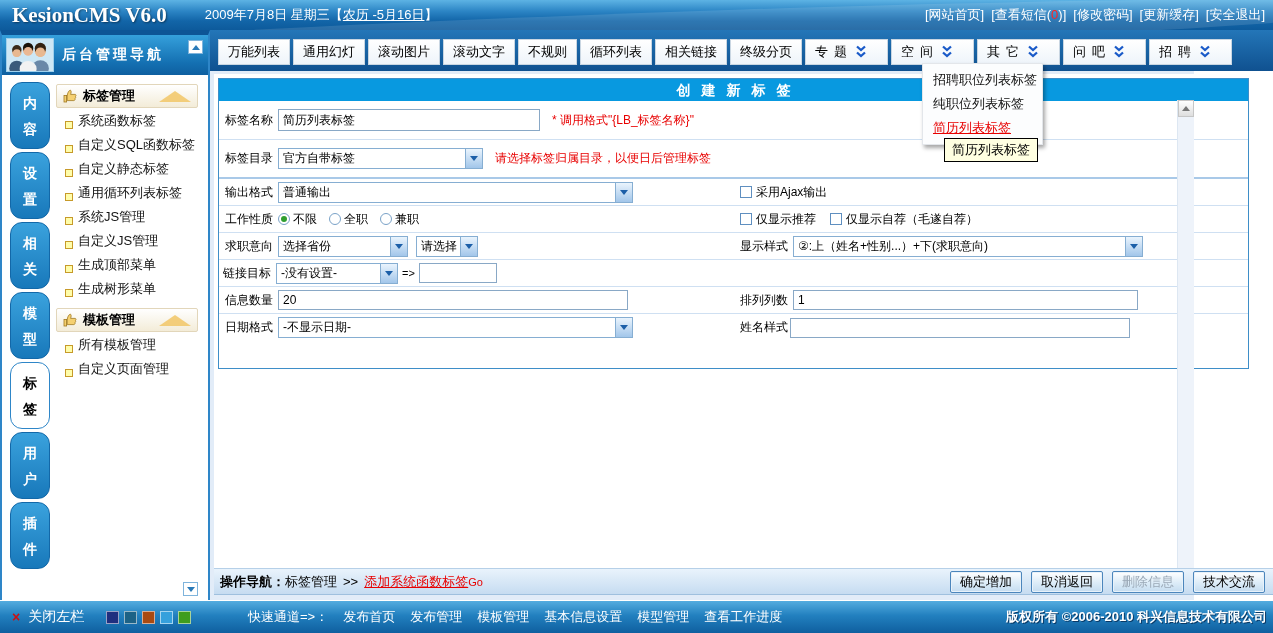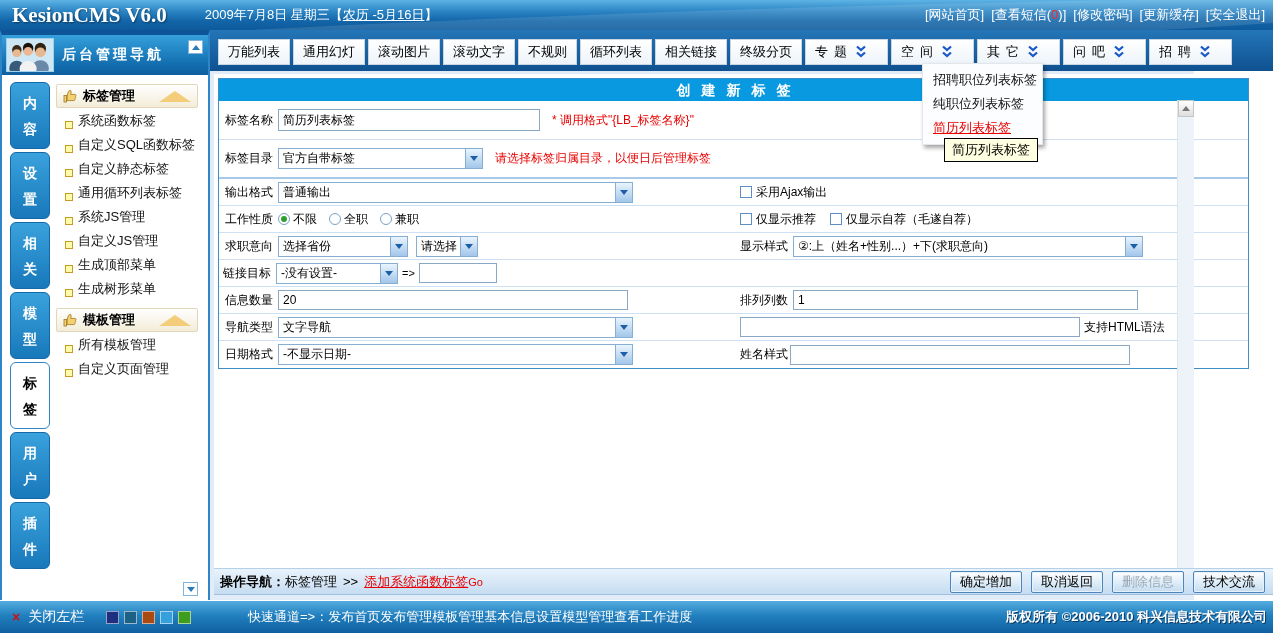--- a/index.html
+++ b/index.html
@@ -26,21 +26,21 @@
 .sb-head{height:40px;background:linear-gradient(180deg,#35a0dc,#1470b2 70%,#0e5fa0);
  display:flex;align-items:center;position:relative}
 .sb-head .ttl{color:#fff;font-weight:bold;font-size:14px;letter-spacing:3px;margin-left:8px}
 .sb-avatar{width:48px;height:34px;margin-left:4px;border:1px solid #9fd0ec;background:#cde7f5;flex:none}
 .sb-up{position:absolute;right:5px;top:5px;width:15px;height:14px;background:#fff;border:1px solid #7fb4dc;
  display:flex;align-items:center;justify-content:center;cursor:pointer}
 .tri-up{width:0;height:0;border-left:4px solid transparent;border-right:4px solid transparent;border-bottom:5px solid #2a7ab8}
 .tri-dn{width:0;height:0;border-left:4px solid transparent;border-right:4px solid transparent;border-top:5px solid #2a7ab8}
 .sb-body{position:absolute;left:0;top:45px;right:0;bottom:0}
 .vtabs{position:absolute;left:8px;top:2px;width:40px}
-.vtab{height:67px;margin-bottom:3px;border:1px solid #1368a8;border-radius:6px;
+.vtab{height:67px;margin-bottom:3px;border:1px solid #1368a8;border-radius:12px;
  background:linear-gradient(180deg,#3aa2dd,#1878ba);color:#fff;font-weight:bold;font-size:14px;
  display:flex;align-items:center;justify-content:center;cursor:pointer}
 .vtab span{display:block;width:16px;line-height:26px;word-break:break-all;text-align:center}
 .vtab.active{background:#fff;color:#000;border-color:#2e86c8}
 .sb-menu{position:absolute;left:52px;top:0;right:8px;bottom:34px;background:#fff;overflow:hidden}
 .msec{height:24px;margin:4px 2px 4px 2px;border:1px solid #e2d6ba;border-radius:2px;
  background:linear-gradient(180deg,#ffffff,#f3ecd8);display:flex;align-items:center;padding:0 6px;font-weight:bold;font-size:13px}
 .msec .thumb{margin-right:6px;flex:none}
 .msec .gold{margin-left:auto;width:0;height:0;border-left:16px solid transparent;border-right:16px solid transparent;border-bottom:11px solid #f2c96e;opacity:.9}
 .mi{height:24px;display:flex;align-items:flex-start;padding-left:24px;position:relative;font-size:13px;color:#111;cursor:pointer}
@@ -115,21 +115,21 @@
  padding:2px 7px;font-size:13px;z-index:51;white-space:nowrap}
 
 
 .footer{position:absolute;left:0;top:600px;width:1273px;height:33px;border-top:1px solid #fff;
  background:linear-gradient(180deg,#54acdf 0%,#2280bf 45%,#0f5f9f 100%);display:flex;align-items:center}
 .f-left{width:210px;flex:none;display:flex;align-items:center;color:#fff}
 .f-left .x{color:#cc1111;font-weight:bold;font-size:14px;margin:0 8px 0 12px}
 .f-left .lbl{font-size:14px;cursor:pointer}
 .palette{display:flex;gap:5px;margin-left:22px}
 .sq{width:13px;height:13px;border:1px solid rgba(255,255,255,.55);cursor:pointer}
-.quick{display:flex;align-items:center;color:#fff;font-size:13px;margin-left:38px}
+.quick{display:flex;align-items:center;gap:15px;color:#fff;font-size:13px;margin-left:38px}
 .quick a{white-space:nowrap}
 .copyright{margin-left:auto;margin-right:6px;color:#fff;font-weight:bold;font-size:13px;
  text-shadow:1px 1px 0 #0a3a66}
 </style>
 </head>
 <body>
 
 <div class="topbar">
   <span class="logo">KesionCMS V6.0</span>
   <span class="topdate"><span>2009年7月8日 星期三</span><span>【</span><span class="lunar">农历 -5月16日</span><span>】</span></span>
@@ -423,35 +423,20 @@
       <div class="half">
         <span class="flabel">信息数量</span>
         <input class="inp h20 w350" value="20" style="">
       </div>
       <div class="half r">
         <span class="flabel">排列列数</span>
         <input class="inp h20 w345" value="1" style="">
       </div>
     </div>
 
-    <div class="frow2">
-      <div class="half">
-        <span class="flabel">导航类型</span>
-        <span class="sel w355">
-            <span class="v">文字导航</span>
-            <span class="a">
-              <i></i>
-            </span>
-          </span>
-      </div>
-      <div class="half r">
-        <input class="inp h20 w340" style="">
-        <span style="margin-left:4px">支持HTML语法</span>
-      </div>
-    </div>
 
     <div class="frow2 last">
       <div class="half">
         <span class="flabel">日期格式</span>
         <span class="sel w355">
             <span class="v">-不显示日期-</span>
             <span class="a">
               <i></i>
             </span>
           </span>

